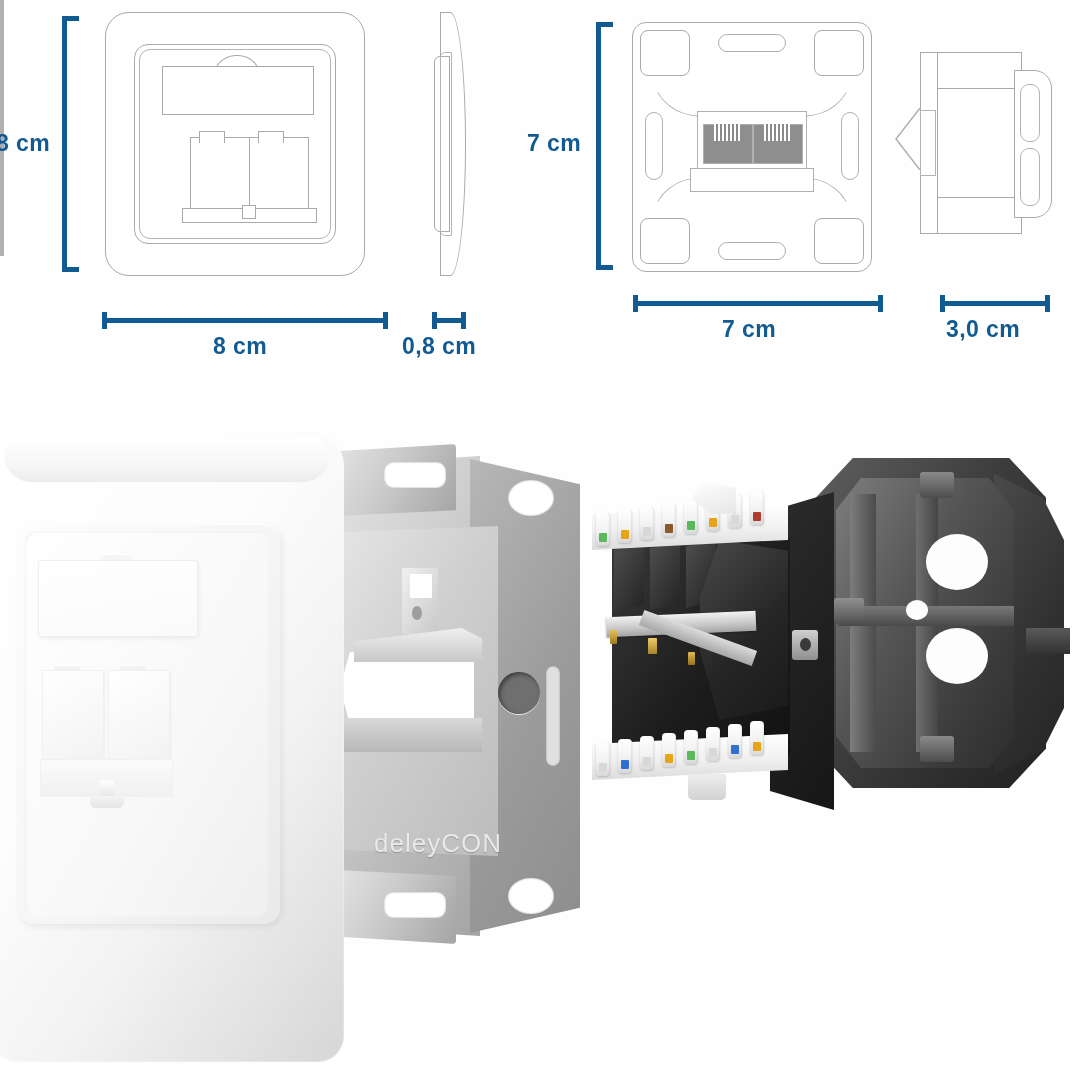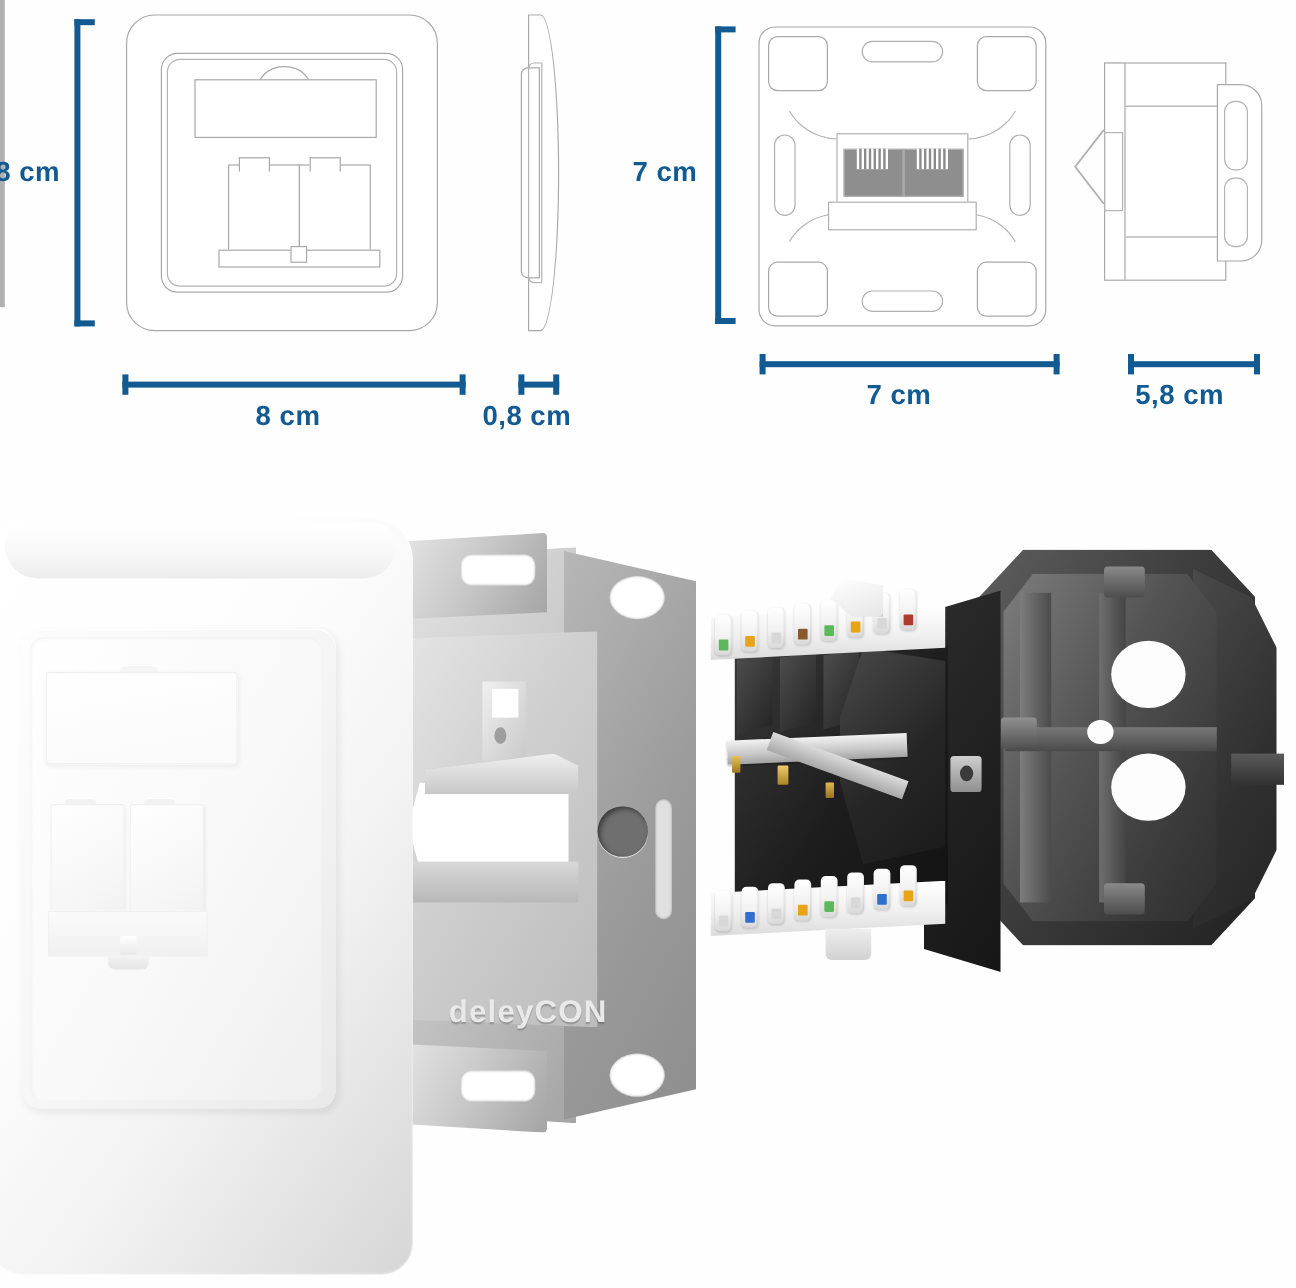--- a/index.html
+++ b/index.html
@@ -88,21 +88,21 @@
   .wp-base{position:absolute;left:48px;top:327px;width:133px;height:38px;
       background:linear-gradient(180deg,#fbfbfb,#f0f0f0);box-shadow:inset 0 0 0 1px #f1f1f1;}
 
   
   #mb{left:330px;top:440px;width:290px;height:516px;}
   .mb-plate{position:absolute;background:linear-gradient(118deg,#e4e4e4,#cccccc 42%,#b6b6b6 74%,#a4a4a4);}
   .mb-dark{position:absolute;background:linear-gradient(118deg,#b8b8b8,#9b9b9b 55%,#8d8d8d);}
   .mb-hole{position:absolute;background:#fff;border-radius:50%;box-shadow:inset 0 0 2px #999;}
   .mb-slot{position:absolute;background:#fff;border-radius:9px;box-shadow:inset 0 0 2px #9a9a9a;}
   .brand{position:absolute;left:44px;top:388px;color:#e9e9e9;font-size:26px;letter-spacing:1px;
-      font-family:"Liberation Sans",sans-serif;text-shadow:0 1px 1px rgba(0,0,0,.22);font-weight:bold;}
+      font-family:"Liberation Sans",sans-serif;text-shadow:0 1px 1px rgba(0,0,0,.22);}
 
   
   #ks{left:592px;top:482px;width:250px;height:340px;}
   .ks-body{position:absolute;background:linear-gradient(125deg,#3a3a3a,#1d1d1d 55%,#121212);}
   .idc-bar{position:absolute;background:linear-gradient(180deg,#ffffff,#f0f0f0 55%,#dcdcdc);
       box-shadow:0 1px 3px rgba(0,0,0,.25);}
   .idc{position:absolute;width:14px;height:34px;border-radius:4px;
       background:linear-gradient(180deg,#ffffff,#f2f2f2 55%,#d9d9d9);
       box-shadow:inset -1px 0 1px rgba(0,0,0,.08), 0 1px 2px rgba(0,0,0,.18);}
   .idc i{position:absolute;left:3px;bottom:4px;width:8px;height:9px;border-radius:1px;display:block;}
@@ -203,21 +203,21 @@
     <div class="hbar" style="left:102px;top:318px;width:286px;"></div>
     <div class="dimtxt" style="left:213px;top:333px;">8 cm</div>
 
     <div class="hbar" style="left:432px;top:318px;width:34px;"></div>
     <div class="dimtxt" style="left:402px;top:333px;">0,8 cm</div>
 
     <div class="hbar" style="left:633px;top:301px;width:250px;"></div>
     <div class="dimtxt" style="left:722px;top:316px;">7 cm</div>
 
     <div class="hbar" style="left:940px;top:301px;width:110px;"></div>
-    <div class="dimtxt" style="left:946px;top:316px;">5,8 cm</div>
+    <div class="dimtxt" style="left:946px;top:316px;">3,0 cm</div>
   </div>
 
   <div class="abs" style="left:0;top:400px;width:1080px;height:673px;">
 
     <div class="part" id="bb" style="top:48px;">
       <div class="bb-out" style="left:18px;top:10px;width:230px;height:330px;
                   clip-path:polygon(16% 0,84% 0,100% 12%,100% 88%,84% 100%,16% 100%,0 88%,0 12%);"></div>
       <div class="bb-out" style="left:196px;top:26px;width:70px;height:300px;
                   clip-path:polygon(0 0,70% 8%,100% 22%,100% 78%,70% 92%,0 100%);
                   background:linear-gradient(120deg,#4a4a4a,#303030 60%,#252525);"></div>

